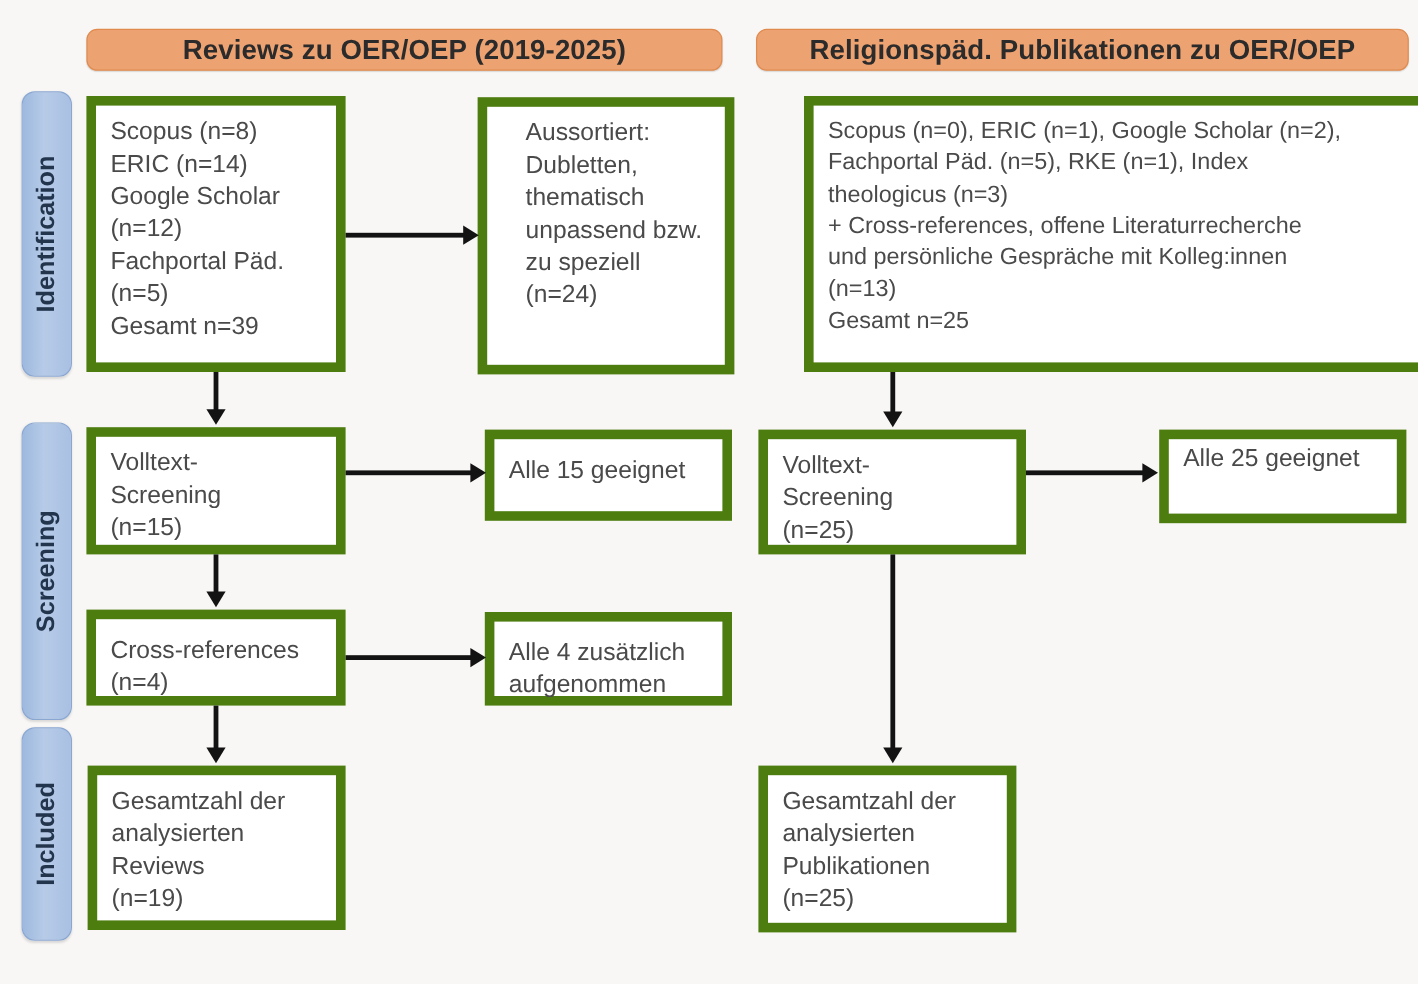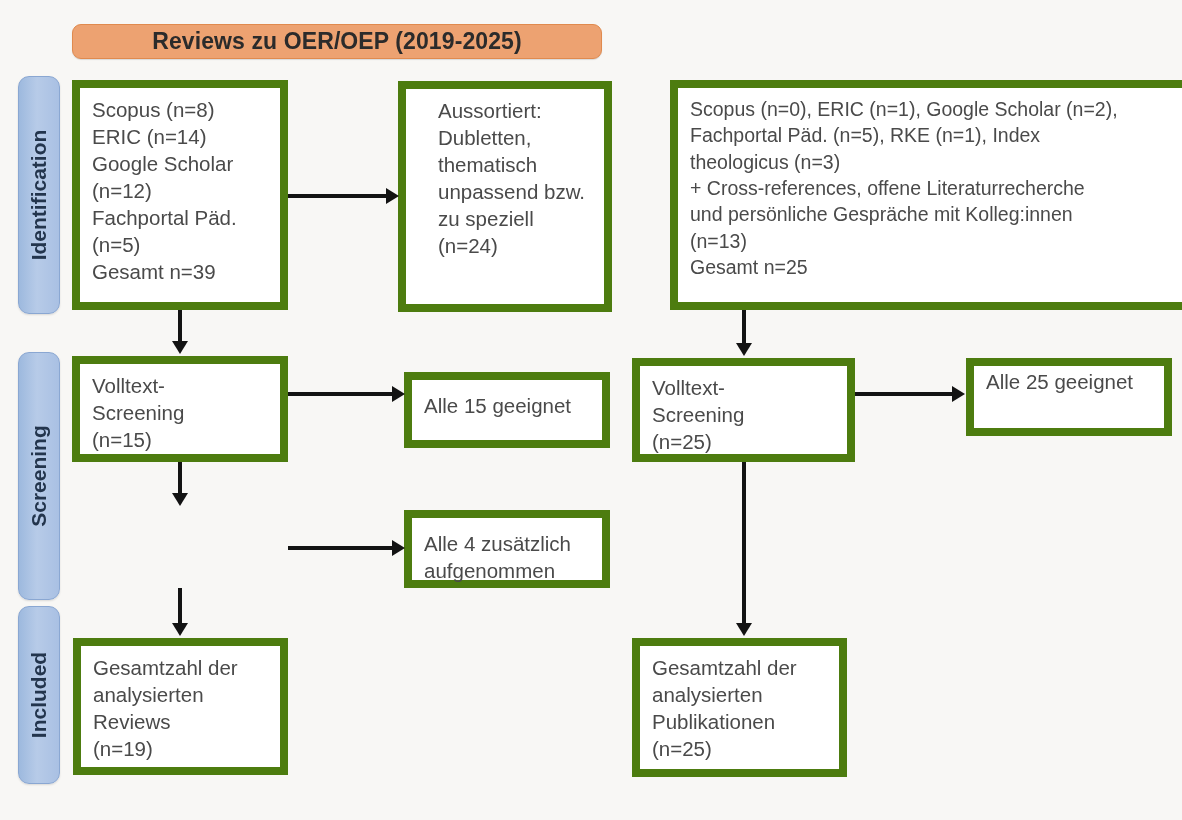--- a/index.html
+++ b/index.html
@@ -63,21 +63,21 @@
     padding:8px 10px 6px 12px;
     white-space:pre-line;
   }
   .box.wide{font-size:20px;line-height:1.35;margin-left:38px;}
 
   #box-id-left      {left:72px;  top:80px;  width:216px; height:230px;}
   #box-excluded     {left:398px; top:81px;  width:214px; height:231px;padding-left:32px;}
   #box-id-right     {left:632px; top:80px;  width:540px; height:230px; font-size:19.5px;}
 
   #box-screen-left  {left:72px;  top:356px; width:216px; height:106px;}
-  #box-allgeeignet-l{left:404px; top:372px; width:206px; height:76px; padding-top:12px;}
+  #box-allgeeignet-l{left:404px; top:358px; width:206px; height:76px; padding-top:12px;}
   #box-crossref     {left:72px;  top:508px; width:216px; height:80px; padding-top:12px;}
   #box-allzus       {left:404px; top:510px; width:206px; height:78px; padding-top:12px;}
 
   #box-screen-right {left:632px; top:358px; width:223px; height:104px;}
   #box-allgeeignet-r{left:966px; top:358px; width:206px; height:78px; padding-top:2px;}
 
   #box-incl-left    {left:73px;  top:638px; width:215px; height:137px;}
   #box-incl-right   {left:632px; top:638px; width:215px; height:139px;}
 
   
@@ -97,20 +97,21 @@
     border-left:13px solid #131313;
   }
 </style>
 </head>
 <body>
 
 <div id="stage">
 
   <div class="col-header" id="hdr-left">Reviews zu OER/OEP (2019-2025)</div>
 
+  <div class="col-header" id="hdr-right">Religionspäd. Publikationen zu OER/OEP</div>
 
   <div class="stage-label" id="stage-identification">
     <span>Identification</span>
   </div>
 
   <div class="stage-label" id="stage-screening">
     <span>Screening</span>
   </div>
 
   <div class="stage-label" id="stage-included">
@@ -131,20 +132,22 @@
 unpassend bzw.
 zu speziell
 (n=24)</div>
 
   <div class="box" id="box-screen-left">Volltext-
 Screening
 (n=15)</div>
 
   <div class="box" id="box-allgeeignet-l">Alle 15 geeignet</div>
 
+  <div class="box" id="box-crossref">Cross-references
+(n=4)</div>
 
   <div class="box" id="box-allzus">Alle 4 zusätzlich
 aufgenommen</div>
 
   <div class="box" id="box-incl-left">Gesamtzahl der
 analysierten
 Reviews
 (n=19)</div>
 
   <div class="box wide" id="box-id-right">Scopus (n=0), ERIC (n=1), Google Scholar (n=2),

